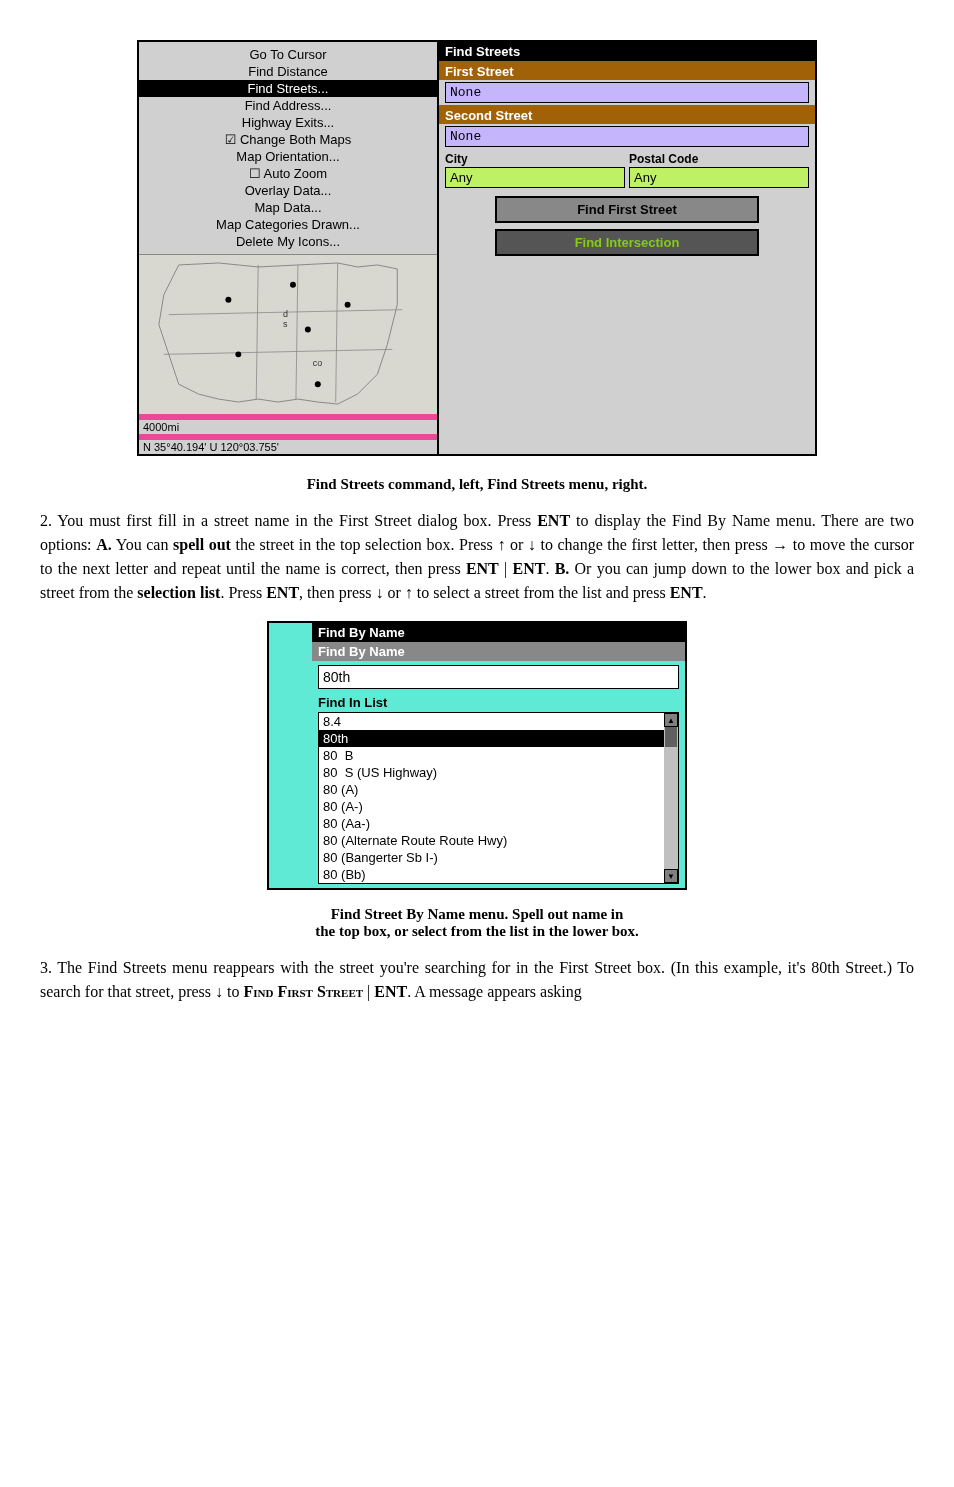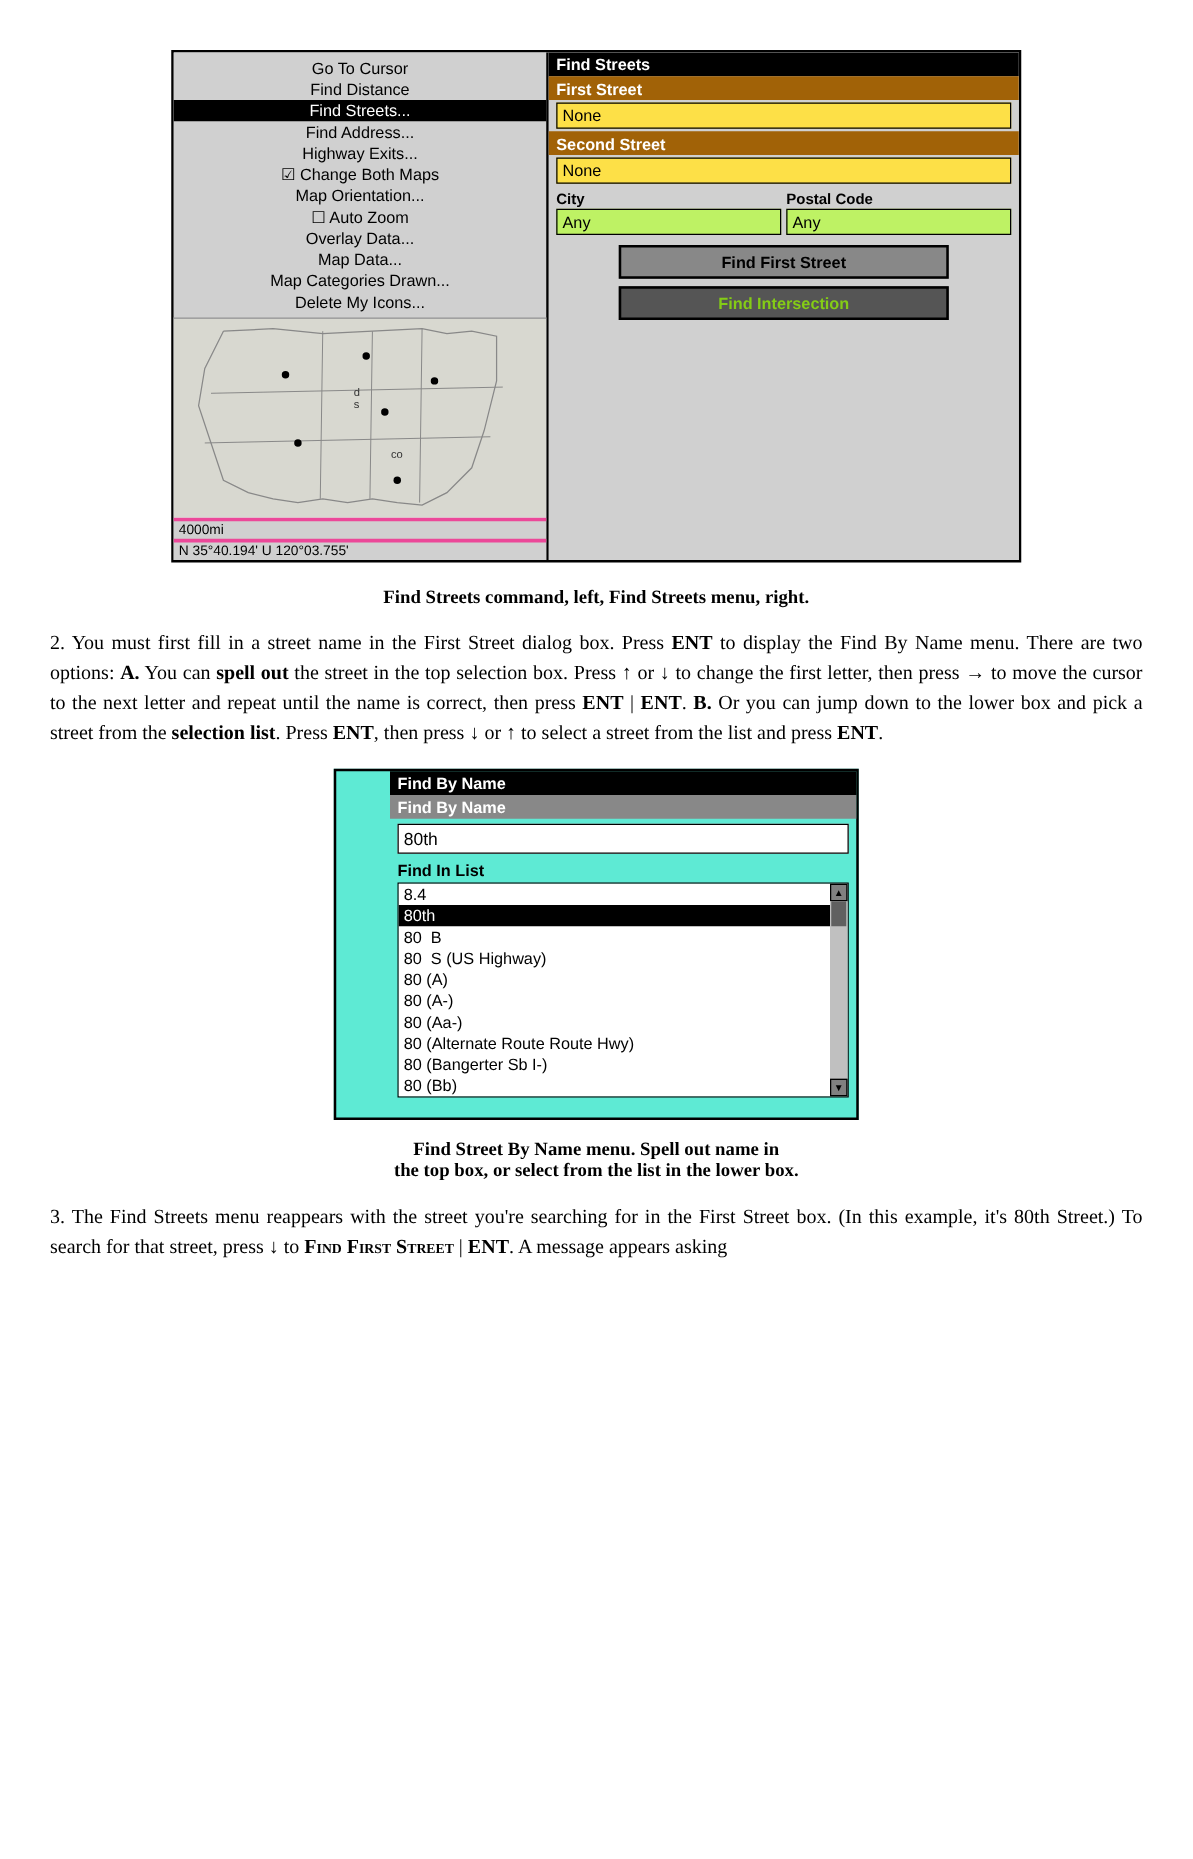--- a/index.html
+++ b/index.html
@@ -53,21 +53,21 @@
       width: 100%;
       height: 160px;
       background: #e8e8e8;
       border-top: 1px solid #888;
       position: relative;
       overflow: hidden;
     }
 
     .map-status-bar {
       background: #d0d0d0;
-      border-top: 3px solid #ec4899;
+      border-top: 6px solid #ec4899;
       padding: 1px 4px;
       font-size: 11px;
       font-family: Arial, sans-serif;
       display: flex;
       gap: 12px;
     }
 
     
     .right-panel {
       flex: 1;
@@ -87,26 +87,26 @@
     .form-section-label {
       font-size: 13px;
       font-family: Arial, sans-serif;
       font-weight: bold;
       padding: 3px 6px 1px 6px;
       background: #a16207;
       color: #fff;
     }
 
     .form-input-box {
-      background: #fde047;
+      background: #c4b5fd;
       border: 1px solid #000;
       margin: 2px 6px;
       padding: 2px 4px;
       font-size: 13px;
-      font-family: Liberation Sans, sans-serif;
+      font-family: Liberation Mono, monospace;
       display: block;
       width: calc(100% - 12px);
     }
 
     .form-row {
       display: flex;
       gap: 4px;
       padding: 0 6px;
     }
 
@@ -208,21 +208,21 @@
 
     .find-in-list-label {
       font-size: 13px;
       font-family: Arial, sans-serif;
       font-weight: bold;
       padding: 2px 6px;
     }
 
     .list-container {
       display: flex;
-      margin: 0 6px 16px 6px;
+      margin: 0 6px 4px 6px;
       border: 1px solid #000;
     }
 
     .list-items {
       flex: 1;
       background: #fff;
       list-style: none;
       font-size: 13px;
       font-family: Arial, sans-serif;
     }

